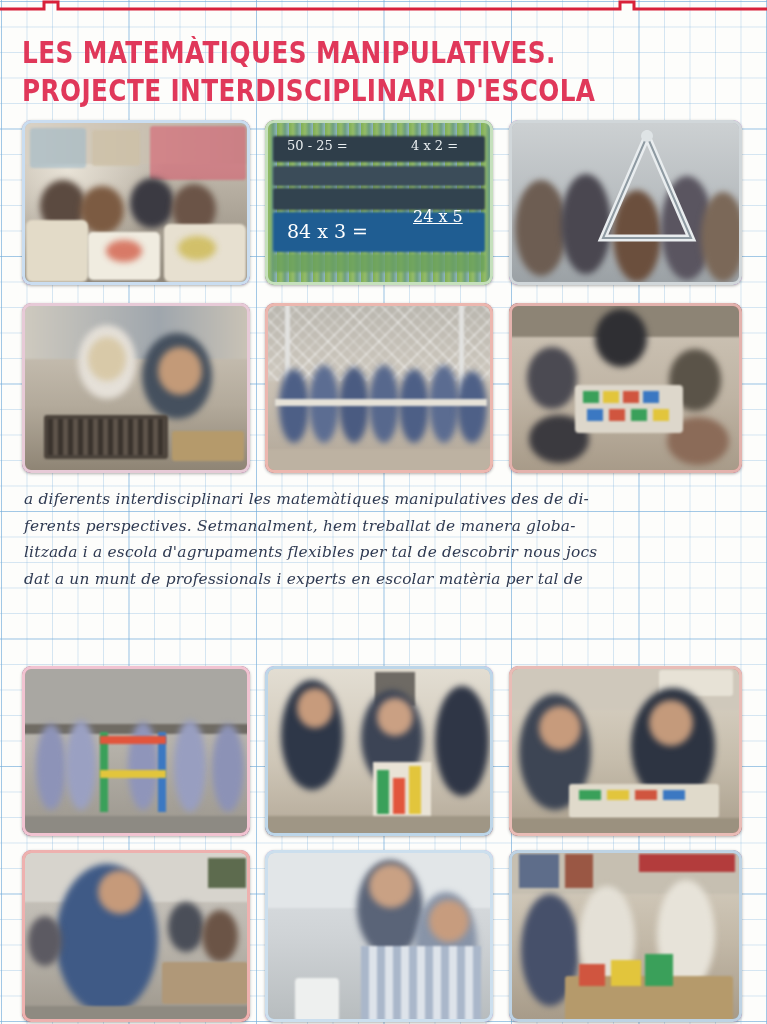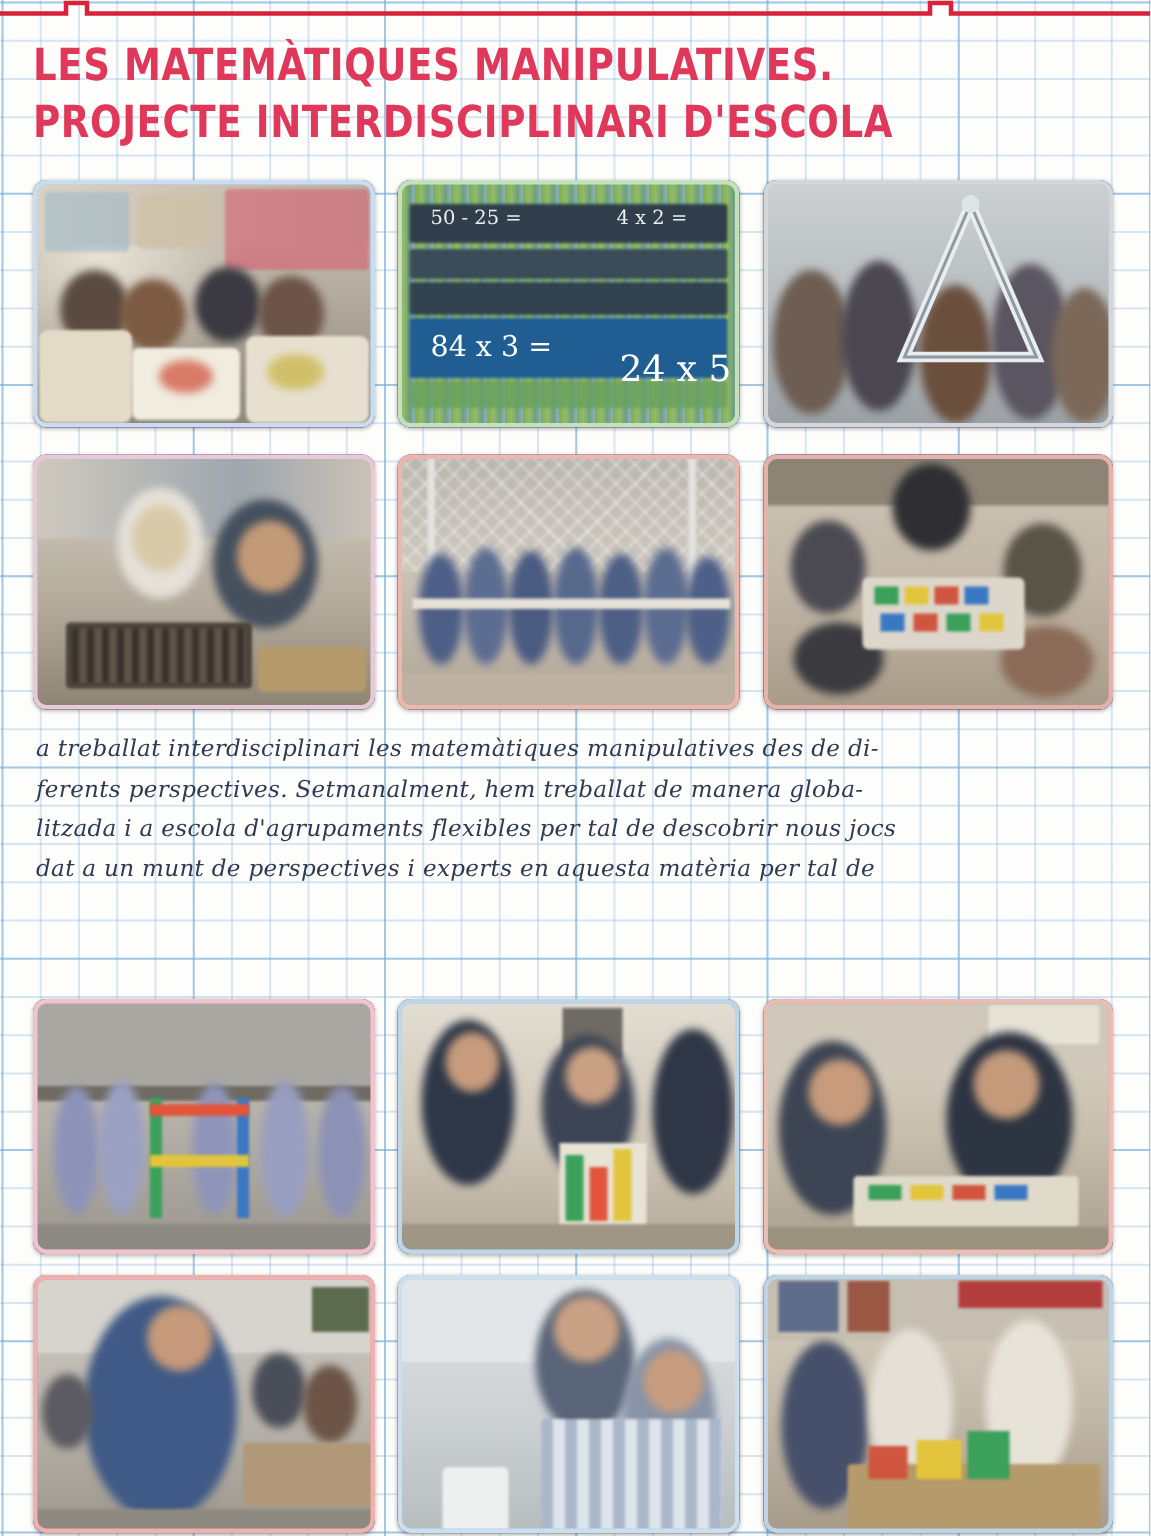--- a/index.html
+++ b/index.html
@@ -49,21 +49,21 @@
   .content {
     position: absolute;
     inset: 0;
     z-index: 5;
   }
 
   
   .title-block {
     position: absolute;
     left: 22px;
-    top: 26px;
+    top: 36px;
     width: 720px;
   }
   .title-line {
     font-family: "DejaVu Sans", sans-serif;
     font-weight: bold;
     color: #e0385a;
     font-size: 25px;
     letter-spacing: 0.4px;
     line-height: 30px;
     white-space: nowrap;
@@ -71,21 +71,21 @@
     transform-origin: left top;
   }
   .title-line.second { margin-top: 8px; }
 
   
   .photo {
     position: absolute;
     border-radius: 9px;
     overflow: hidden;
     box-shadow: 0 1px 3px rgba(0,0,0,0.30);
-    background: #4c1d95;
+    background: #f0abfc;
   }
   .photo .inner {
     position: absolute;
     inset: 0;
     border-radius: 9px;
   }
   .photo .edge {
     position: absolute;
     inset: 0;
     border-radius: 9px;
@@ -170,21 +170,21 @@
         repeating-linear-gradient(90deg, #7fae54 0px, #93bb68 4px, #6e9f7e 8px, #8fb5c0 12px),
         linear-gradient(180deg,#7fa46a,#6f9a8a);">
       <div class="bar" style="left:8px;top:16px;width:212px;height:26px;background:#2f3e4a;border-radius:2px;"></div>
       <div class="bar" style="left:8px;top:46px;width:212px;height:20px;background:#3b4c59;border-radius:2px;"></div>
       <div class="bar" style="left:8px;top:68px;width:212px;height:22px;background:#32434f;border-radius:2px;"></div>
       <div class="bar" style="left:8px;top:92px;width:212px;height:40px;background:#1f5d92;border-radius:2px;"></div>
       <div class="bar" style="left:8px;top:134px;width:212px;height:18px;background:#6aa05e;opacity:.8;border-radius:2px;"></div>
       <div style="position:absolute;left:22px;top:18px;color:#e9eef0;font-family:'DejaVu Serif',serif;font-size:13px;">50 - 25 =</div>
       <div style="position:absolute;left:146px;top:18px;color:#e9eef0;font-family:'DejaVu Serif',serif;font-size:13px;">4 x 2 =</div>
       <div style="position:absolute;left:22px;top:100px;color:#ffffff;font-family:'DejaVu Serif',serif;font-size:19px;">84 x 3 =</div>
-      <div style="position:absolute;left:148px;top:112px;color:#ffffff;font-family:'DejaVu Serif',serif;font-size:24px;">24 x 5</div>
+      <div style="position:absolute;left:148px;top:87px;color:#ffffff;font-family:'DejaVu Serif',serif;font-size:16px;text-decoration:underline;">24 x 5</div>
     </div>
     <div class="stitch" style="border-color:#7fbb6a;"></div>
     <div class="edge"></div>
 
   </div>
 
   <div class="photo" style="left:509px; top:120px; width:233px; height:165px;">
     <div class="inner" style="background:linear-gradient(180deg,#cdd1d3 0%, #b5babd 55%, #9aa0a4 100%);">
       <div class="blob" style="left:6px;top:60px;width:52px;height:96px;background:#6d5d52;"></div>
       <div class="blob" style="left:52px;top:54px;width:50px;height:100px;background:#4a4750;"></div>
@@ -258,24 +258,24 @@
       <div class="bar" style="left:100px;top:106px;width:16px;height:12px;background:#d0553f;"></div>
       <div class="bar" style="left:122px;top:106px;width:16px;height:12px;background:#3aa05a;"></div>
       <div class="bar" style="left:144px;top:106px;width:16px;height:12px;background:#e2c53c;"></div>
     </div>
     <div class="stitch" style="border-color:#c0564a;"></div>
     <div class="edge"></div>
 
   </div>
 
   <div class="handwriting">
-    <div>a treballat interdisciplinari les matemàtiques manipulatives des de di-</div>
+    <div>a diferents interdisciplinari les matemàtiques manipulatives des de di-</div>
     <div>ferents perspectives. Setmanalment, hem treballat de manera globa-</div>
     <div>litzada i a escola d'agrupaments flexibles per tal de descobrir nous jocs</div>
-    <div>dat a un munt de perspectives i experts en aquesta matèria per tal de</div>
+    <div>dat a un munt de professionals i experts en escolar matèria per tal de</div>
   </div>
 
   <div class="photo" style="left:22px; top:666px; width:228px; height:170px;">
     <div class="inner" style="background:linear-gradient(180deg,#c9c6c0 0%, #b4b0a8 50%, #9b968d 100%);">
       <div class="bar" style="left:0;top:0;width:100%;height:60px;background:#a9a7a2;"></div>
       <div class="bar" style="left:0;top:58px;width:100%;height:10px;background:#6f6b63;"></div>
       <div class="blob" style="left:14px;top:58px;width:30px;height:86px;background:#8d93b8;"></div>
       <div class="blob" style="left:44px;top:54px;width:30px;height:90px;background:#9aa0c2;"></div>
       <div class="blob" style="left:106px;top:56px;width:30px;height:88px;background:#8f95ba;"></div>
       <div class="blob" style="left:152px;top:54px;width:32px;height:92px;background:#989ec0;"></div>

